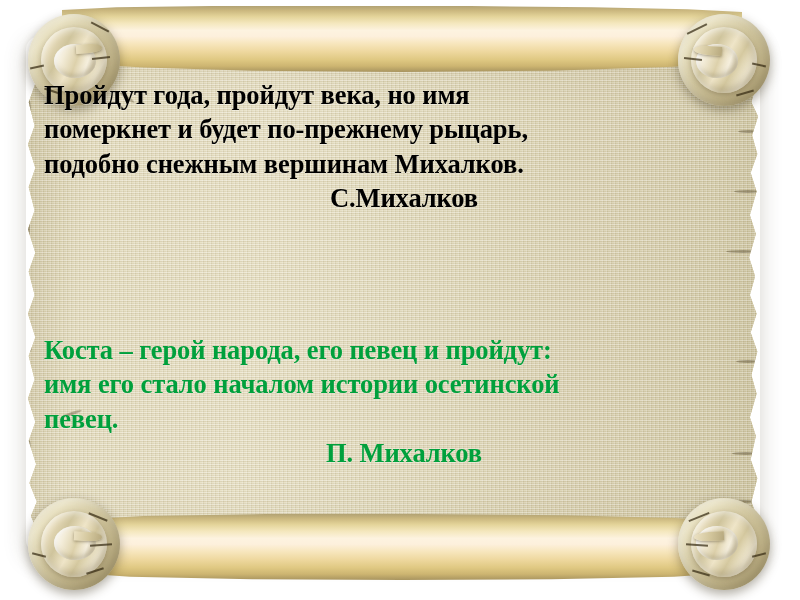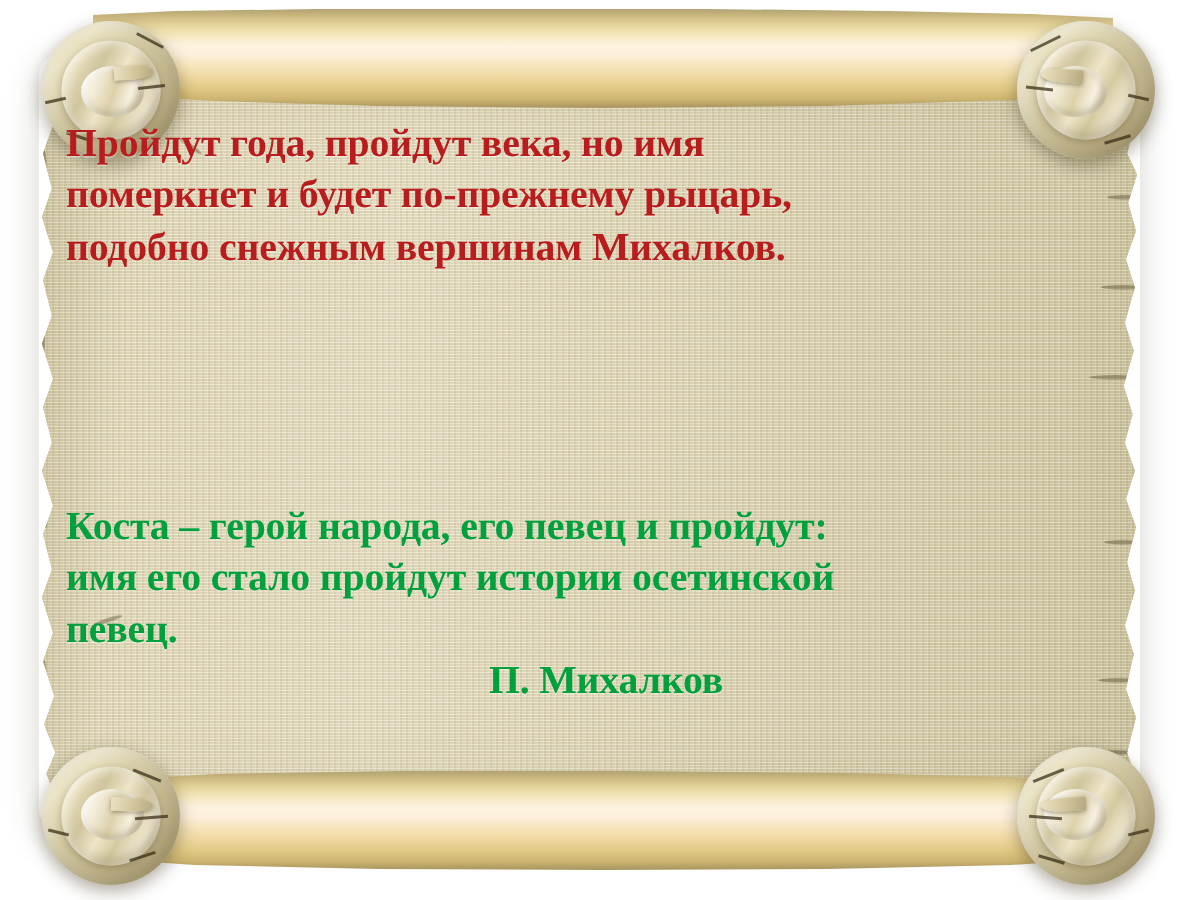--- a/index.html
+++ b/index.html
@@ -228,21 +228,21 @@
   .quote {
     position: absolute;
     width: 700px;
     left: 44px;
     font-weight: bold;
     line-height: 1.30;
     letter-spacing: -0.1px;
   }
   #quote-blue {
     top: 78px;
-    color: #b91c1c;
+    color: #000000;
     font-size: 26.5px;
     text-shadow: 0 1px 0 rgba(255,255,255,0.30);
   }
   #quote-green {
     top: 333px;
     color: #00a03c;
     font-size: 26.5px;
     text-shadow: 0 1px 0 rgba(255,255,255,0.30);
   }
   .line { white-space: pre; }
@@ -338,24 +338,25 @@
     </div>
 
   </div>
 
   <div class="text-layer">
 
     <div class="quote" id="quote-blue">
       <div class="line">Пройдут года, пройдут века, но имя</div>
       <div class="line">померкнет и будет по-прежнему рыцарь,</div>
       <div class="line">подобно снежным вершинам Михалков.</div>
+      <div class="line attrib" id="attrib-mikhalkov">С.Михалков</div>
     </div>
 
     <div class="quote" id="quote-green">
       <div class="line">Коста – герой народа, его певец и пройдут:</div>
-      <div class="line">имя его стало пройдут истории осетинской</div>
+      <div class="line">имя его стало началом истории осетинской</div>
       <div class="line">певец.</div>
       <div class="line attrib" id="attrib-pavlenko">П. Михалков</div>
     </div>
 
   </div>
 
 </div>
 
 </body></html>

